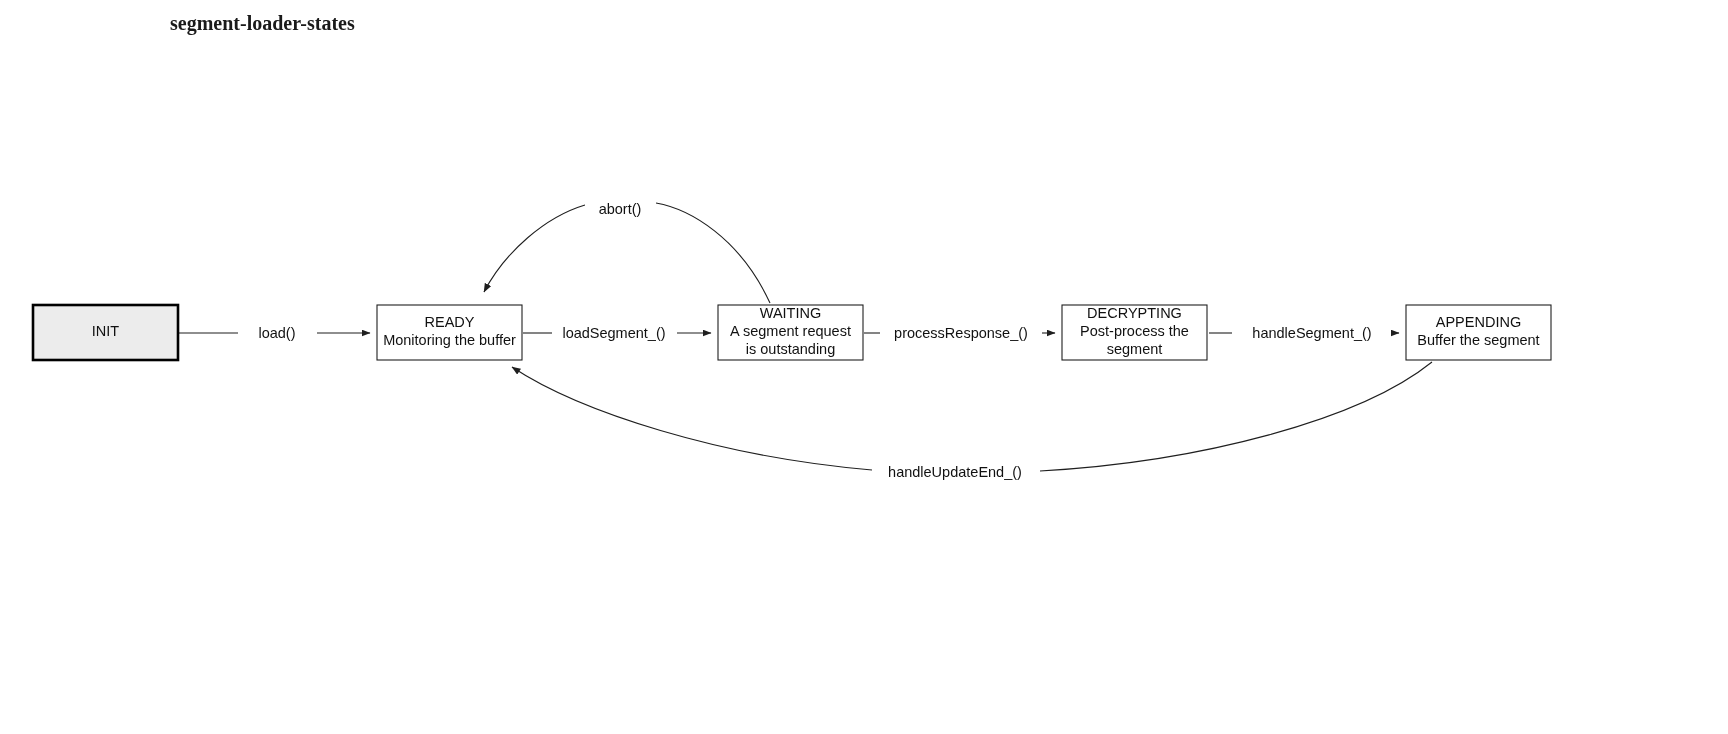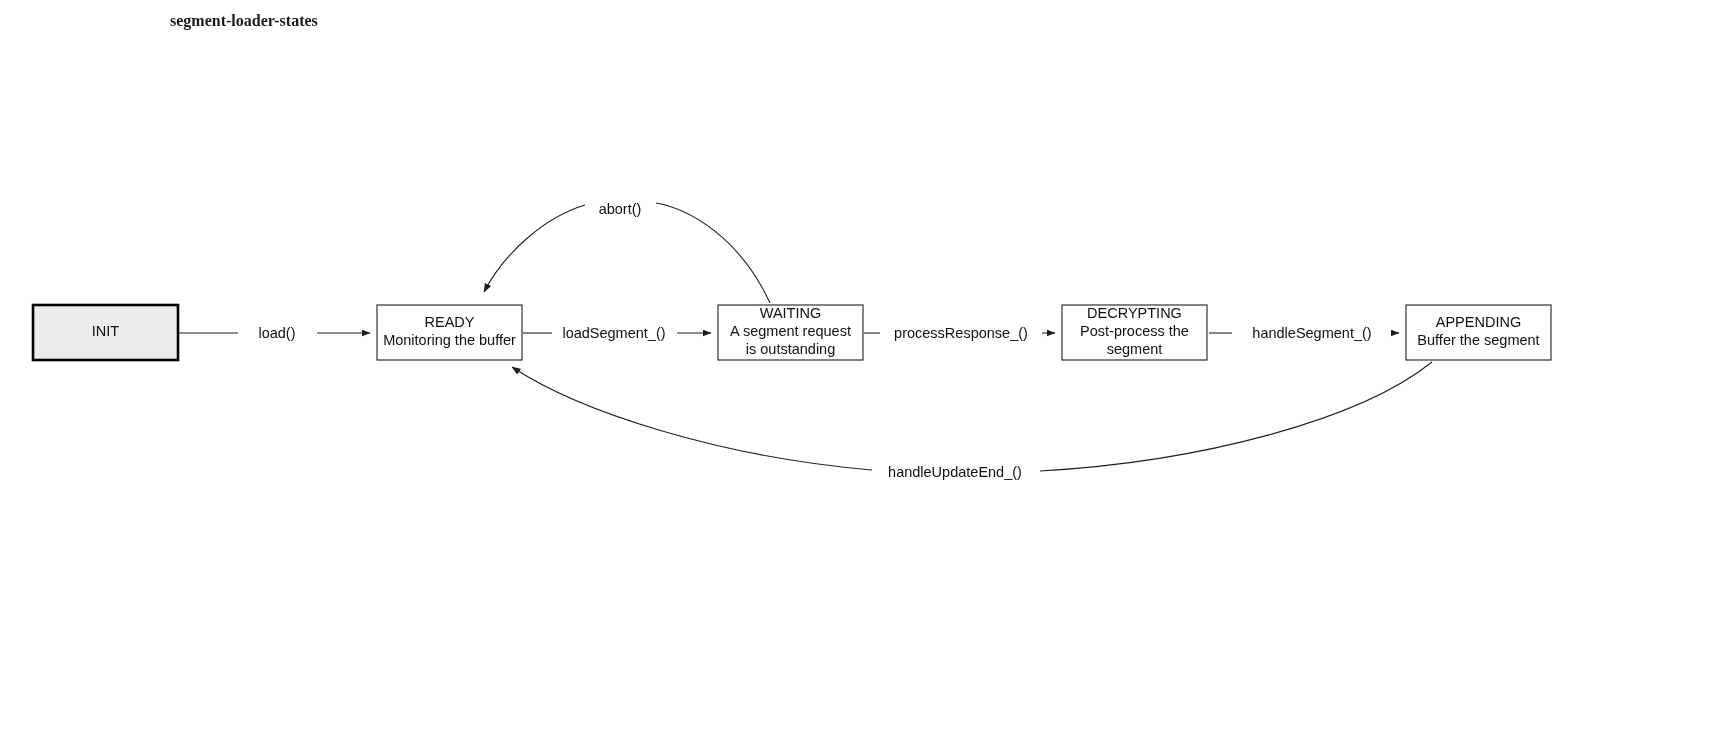--- a/index.html
+++ b/index.html
@@ -19,21 +19,21 @@
     left: 0; top: 0;
     width: 1728px;
     height: 734px;
   }
   #diagram-title {
     position: absolute;
     left: 170px;
     top: 12px;
     font-family: "Liberation Serif", serif;
     font-weight: bold;
-    font-size: 16px;
+    font-size: 20px;
     color: #1a1a1a;
     white-space: nowrap;
   }
   svg#graph {
     position: absolute;
     left: 0; top: 0;
     width: 1728px;
     height: 734px;
   }
   .node-rect {

